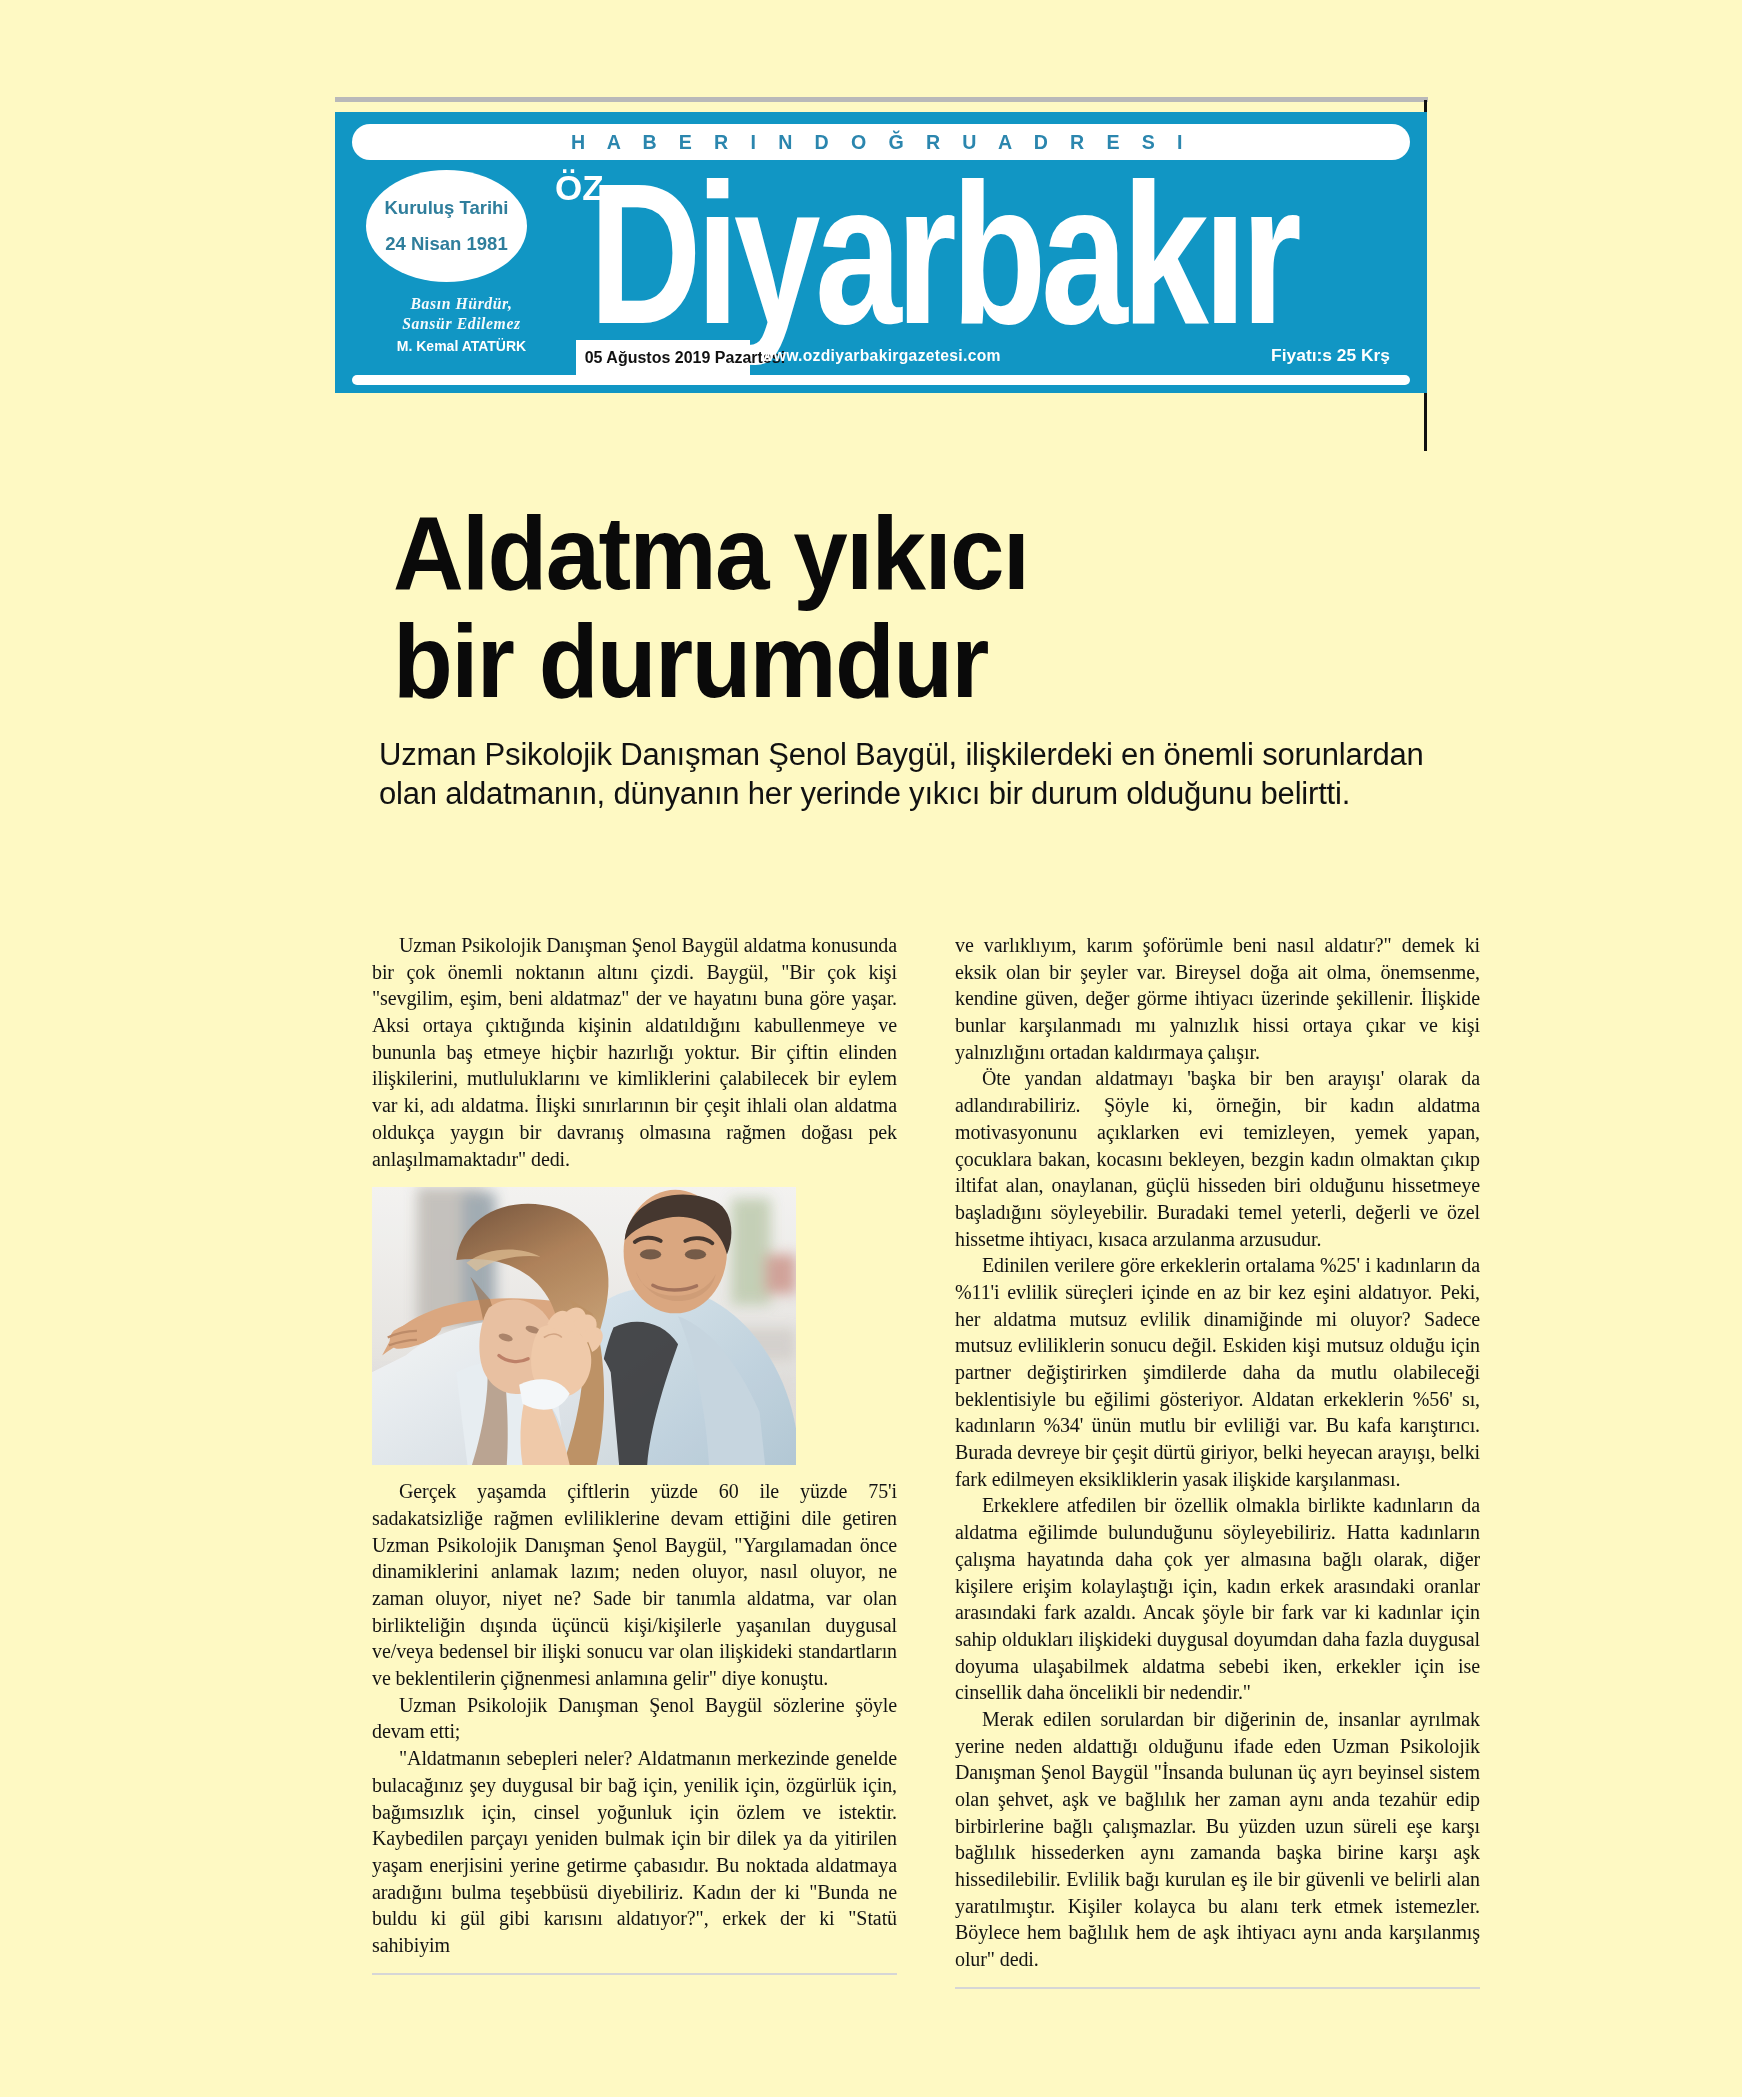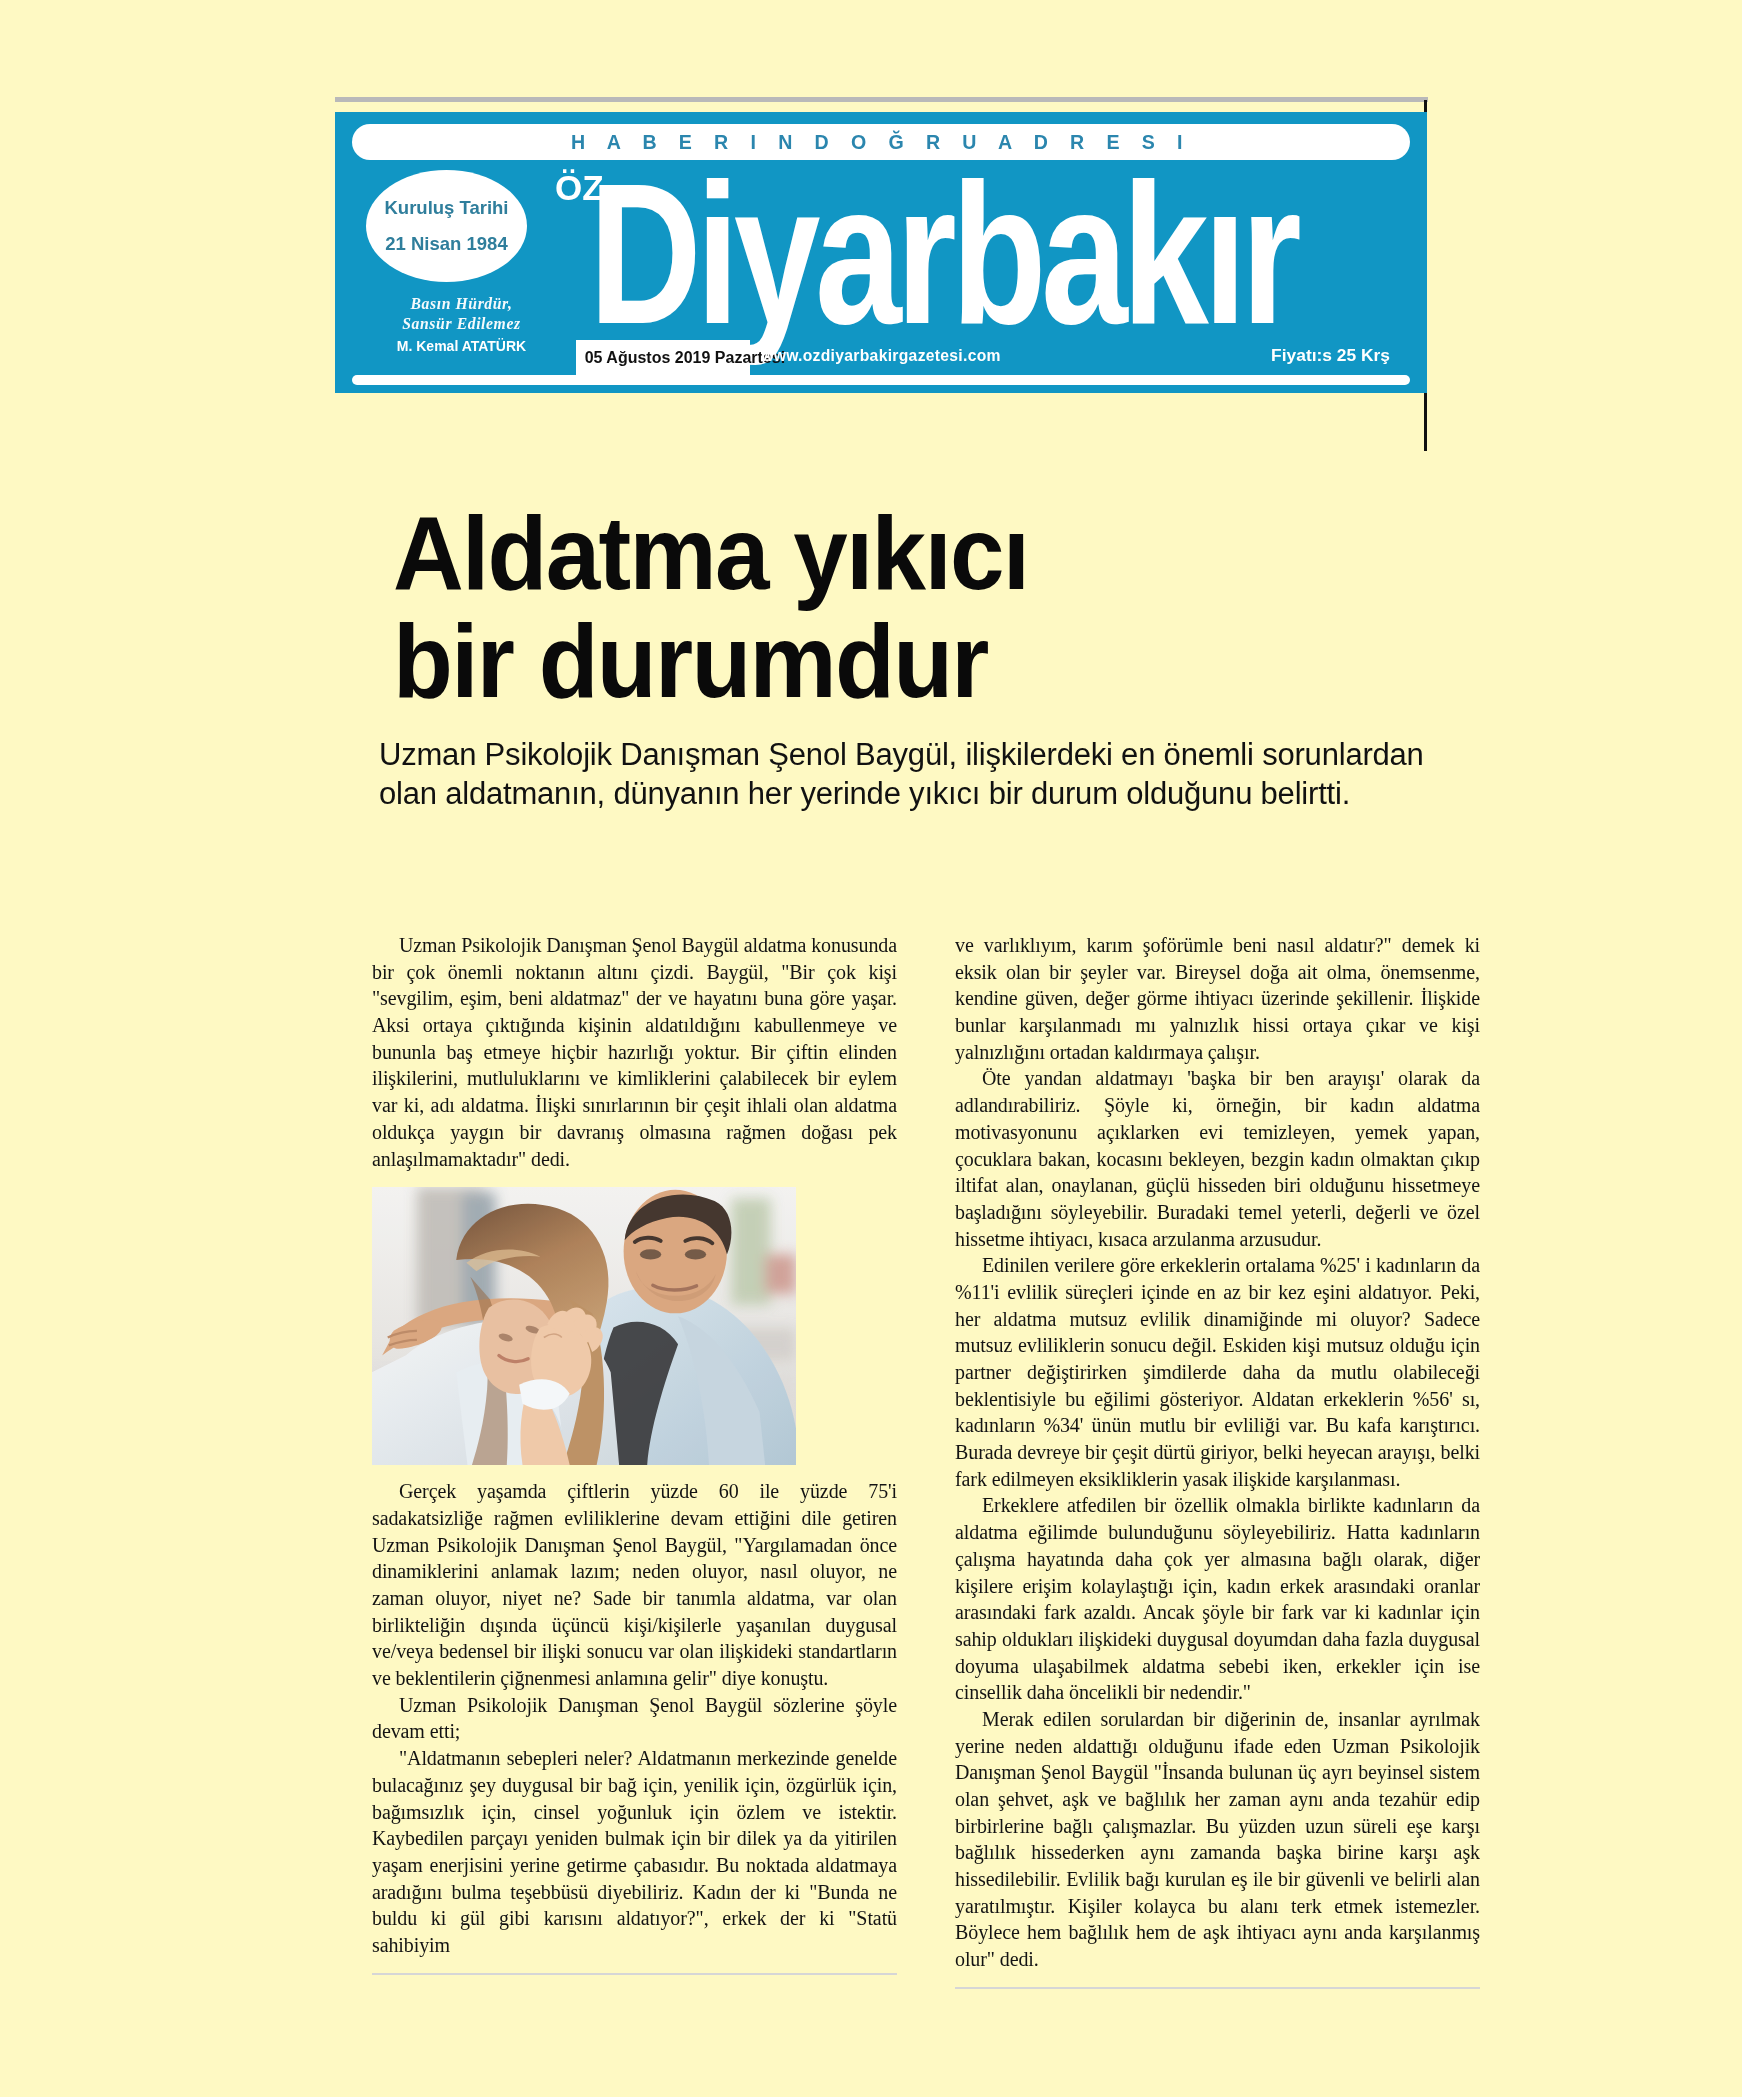--- a/index.html
+++ b/index.html
@@ -308,21 +308,21 @@
   <div class="page-edge-rule"></div>
 
   <header id="masthead">
 
     <div class="slogan-bar">
       <div class="slogan-text">H A B E R I N   D O Ğ R U   A D R E S I</div>
     </div>
 
     <div class="founded-oval">
       <span>Kuruluş Tarihi</span>
-      <span>21 Nisan 1984</span>
+      <span>24 Nisan 1981</span>
     </div>
 
     <div class="quote-block">
       <div class="quote-line">Basın Hürdür,</div>
       <div class="quote-line">Sansür Edilemez</div>
       <div class="quote-attrib">M. Kemal ATATÜRK</div>
     </div>
 
     <div class="oz-mark">ÖZ</div>
 

